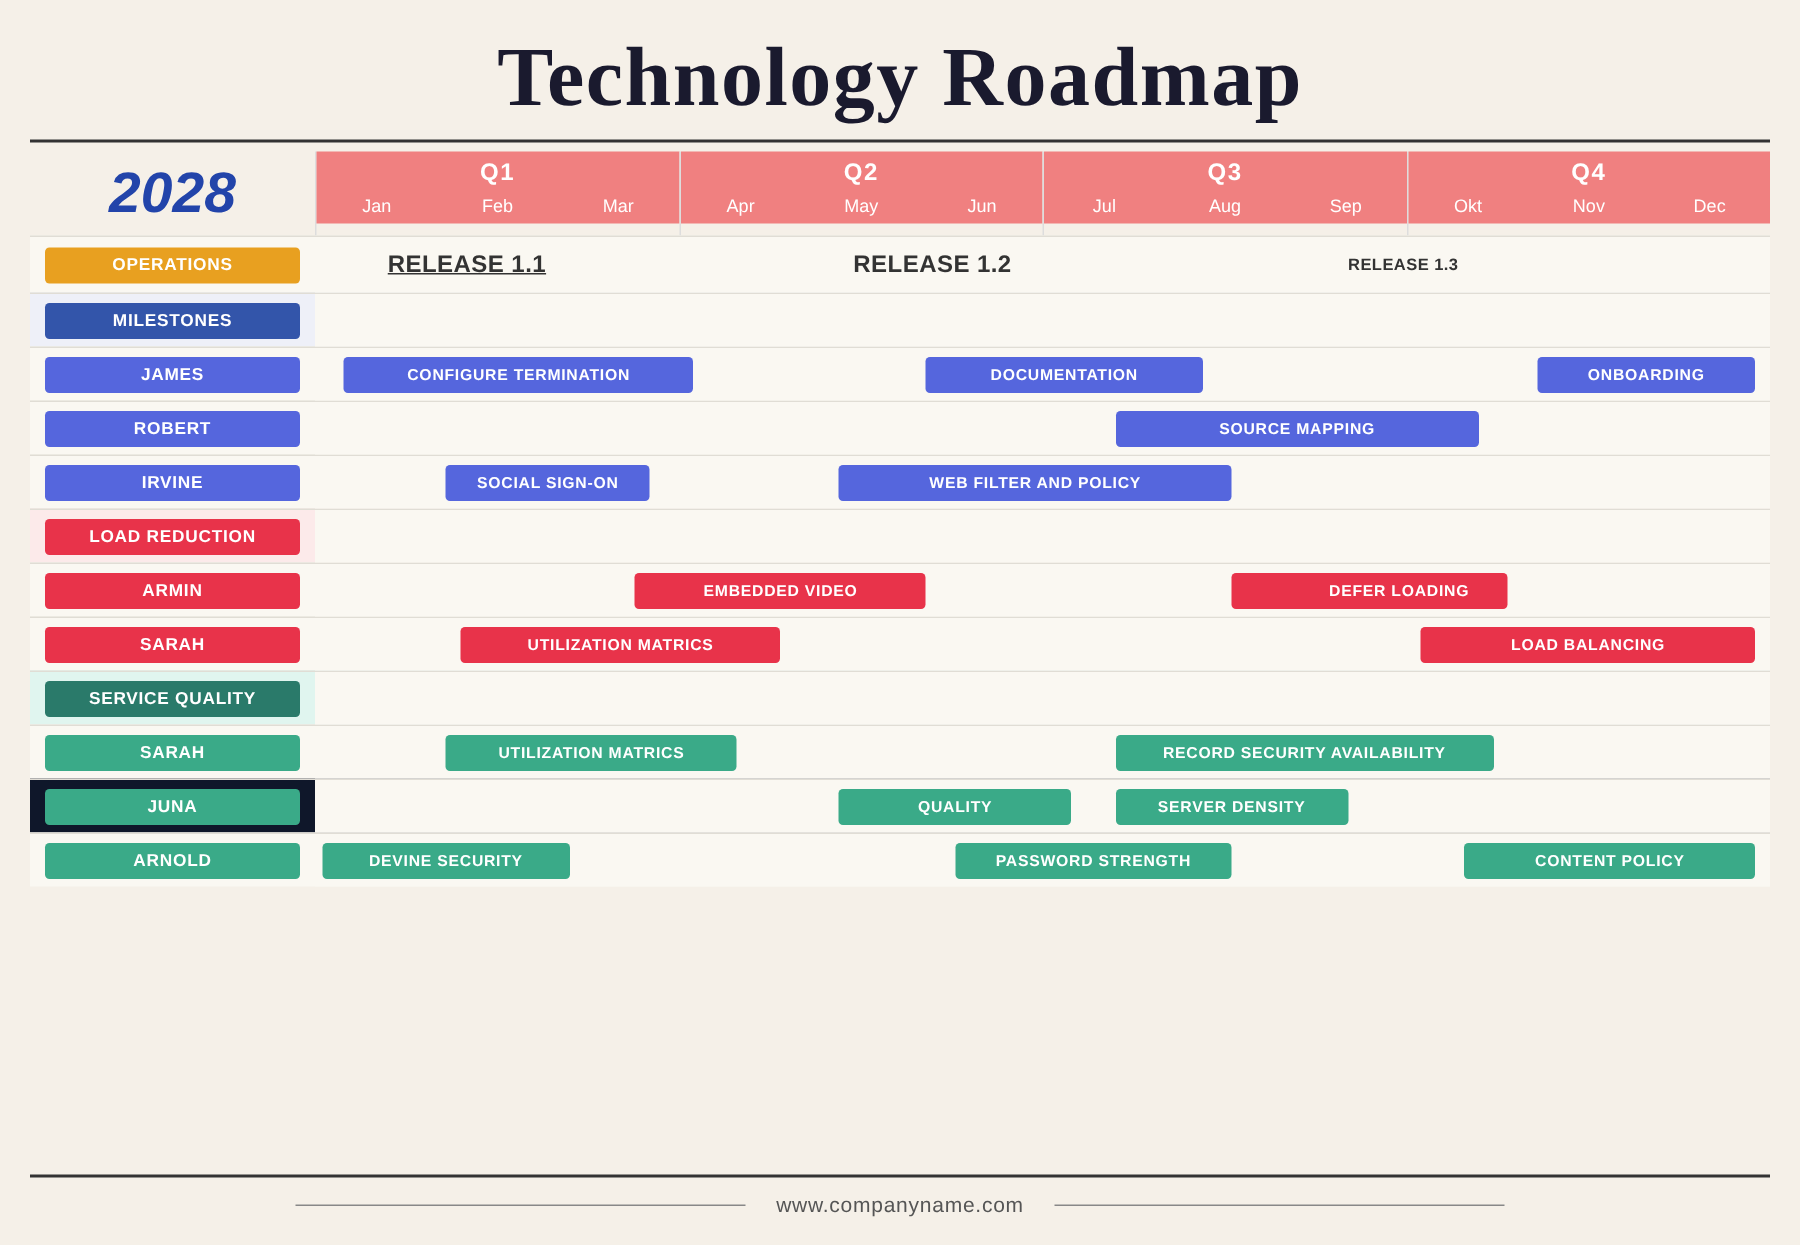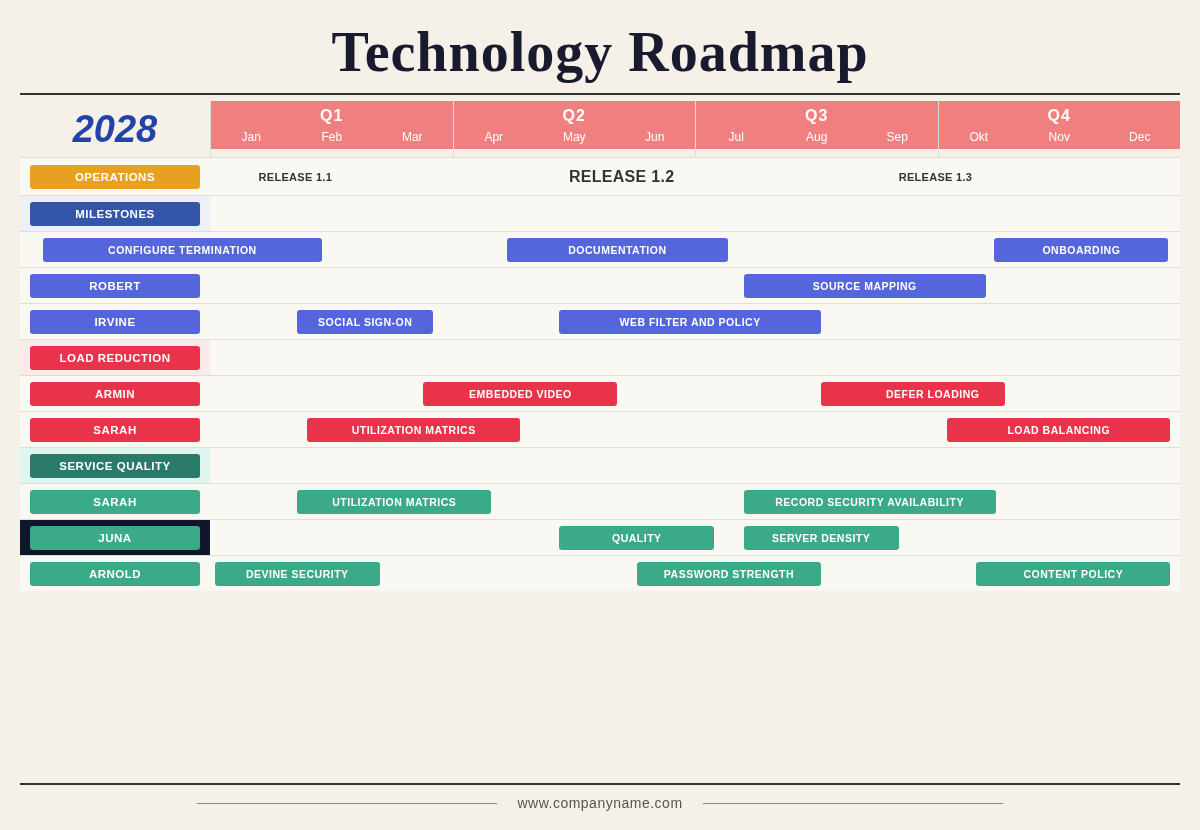--- a/index.html
+++ b/index.html
@@ -274,36 +274,39 @@
         </div>
       </div>
     </div>
 
     <div class="data-row section-row milestones-row" style="background:#faf8f2; min-height:38px;">
       <div class="row-label-cell">
         <div class="row-label label-milestones">OPERATIONS</div>
       </div>
       <div class="timeline-area" style="position:relative;">
 
-        <div class="milestone-text" style="left: 5%; font-size:11px; font-weight:700; color:#333;">RELEASE 1.1</div>
+        <div class="milestone-text" style="left: 5%; font-size:16px; font-weight:700; color:#333;text-decoration:underline;">RELEASE 1.1</div>
 
         <div class="milestone-text" style="left: 37%; font-size:16px; font-weight:700; color:#333;">RELEASE 1.2</div>
 
         <div class="milestone-text" style="left: 71%; font-size:11px; font-weight:700; color:#333;">RELEASE 1.3</div>
       </div>
     </div>
 
     <div class="data-row section-row" style="background:#eef0f8; min-height:36px;">
       <div class="row-label-cell">
         <div class="row-label label-operations">MILESTONES</div>
       </div>
       <div class="timeline-area"></div>
     </div>
 
     <div class="data-row" style="min-height:36px; background:#faf8f2;">
+      <div class="row-label-cell">
+        <div class="row-label label-person-blue">JAMES</div>
+      </div>
       <div class="timeline-area" style="position:relative;">
 
         <div class="timeline-bar bar-blue" style="left:2%; width:24%;">CONFIGURE TERMINATION</div>
 
         <div class="timeline-bar bar-blue" style="left:42%; width:19%;">DOCUMENTATION</div>
 
         <div class="timeline-bar bar-blue" style="left:84%; width:15%;">ONBOARDING</div>
       </div>
     </div>
 

